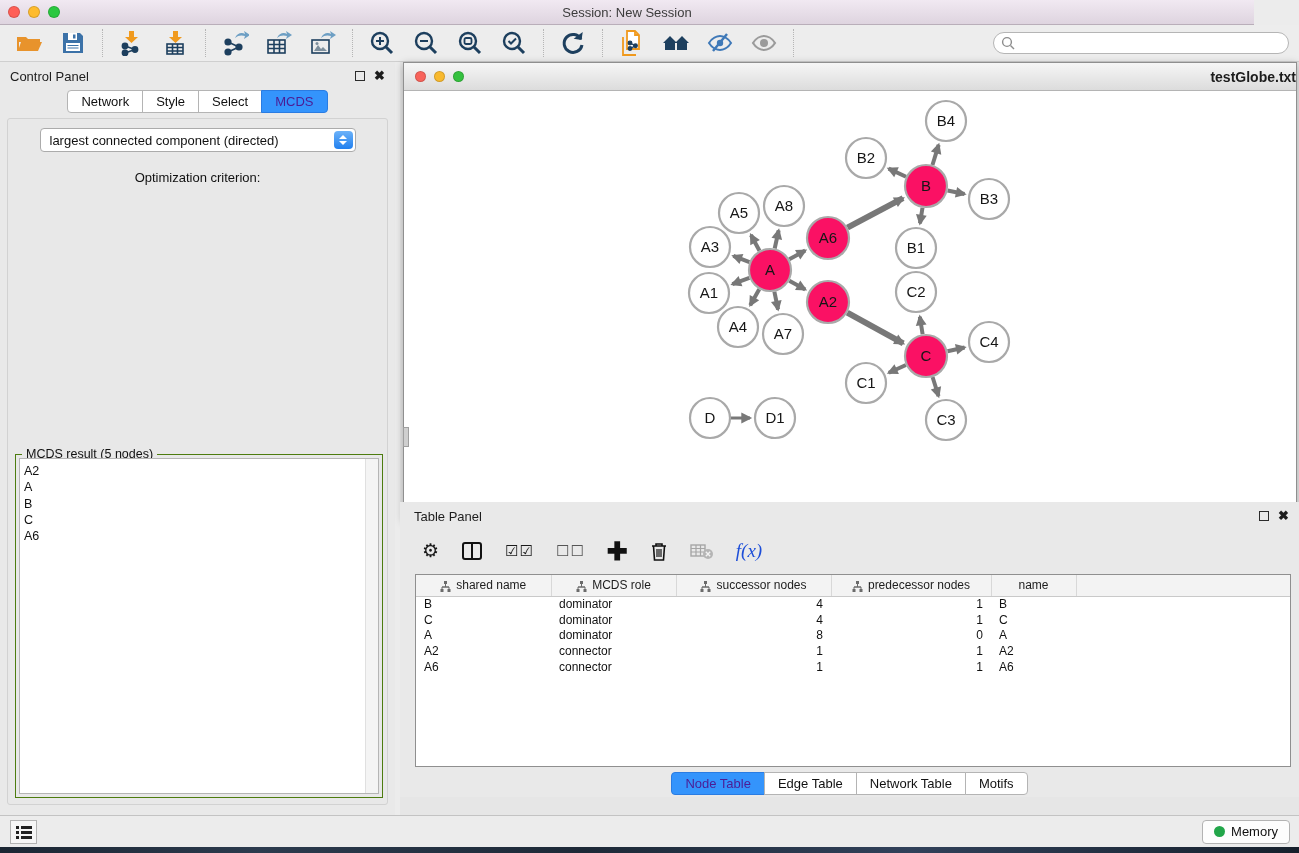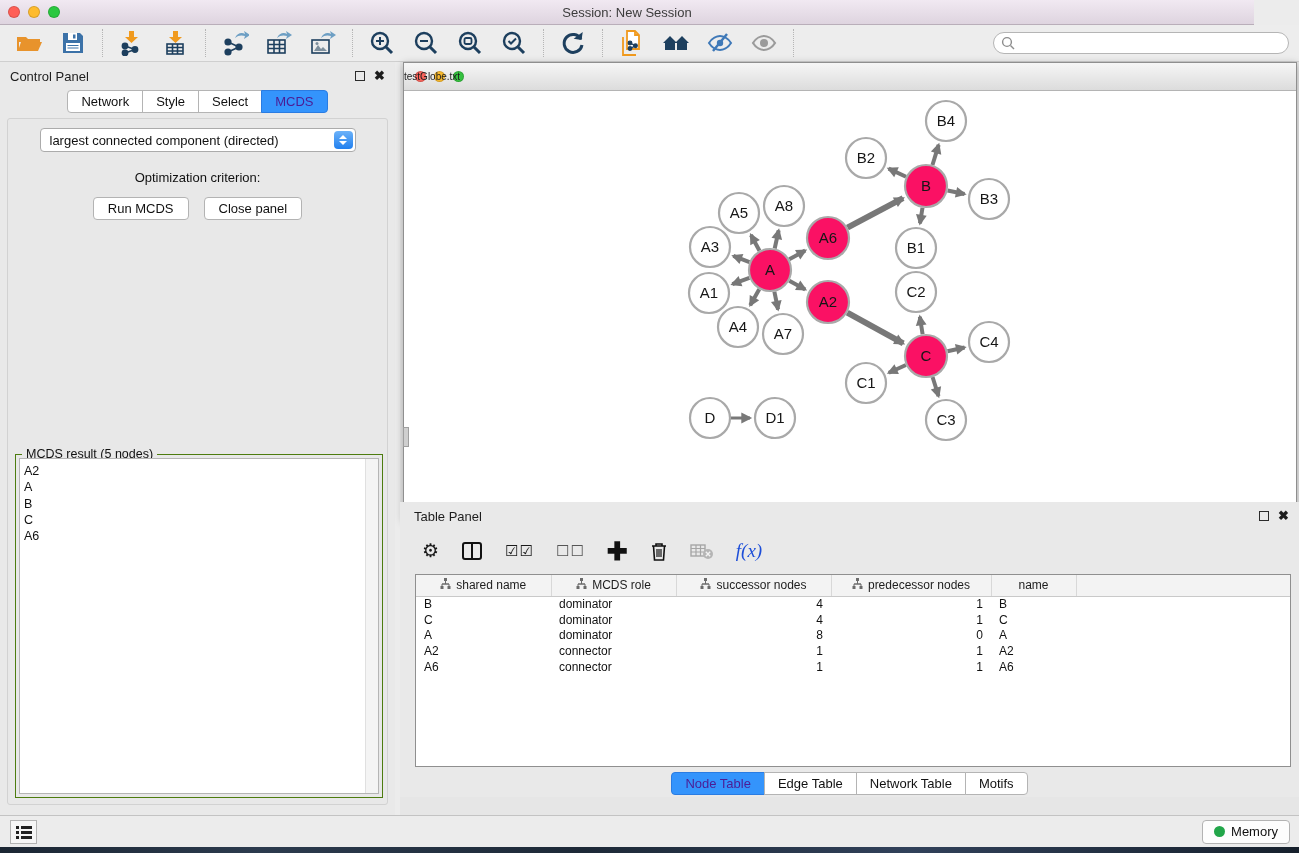--- a/index.html
+++ b/index.html
@@ -72,21 +72,21 @@
 
   
   #right-area { position:absolute; left:400px; top:62px; width:899px; height:753px; background:#e6e6e6; }
 
   #net-window { position:absolute; left:3px; top:0; width:894px; height:458px;
     background:#fff; border:1px solid #8f8f8f; box-shadow:0 2px 8px rgba(0,0,0,.28); }
   #net-titlebar { height:28px; background:linear-gradient(#f6f6f6,#dcdcdc);
     border-bottom:1px solid #b4b4b4; display:flex; align-items:center; position:relative; }
   #net-titlebar .dots { display:flex; gap:8px; padding-left:11px; }
   #net-titlebar .tl-dot { width:11px; height:11px; }
-  #net-title { position:absolute; left:0; right:0; text-align:left; font-size:10px; color:#1c1c1c; }
+  #net-title { position:absolute; left:0; right:0; text-align:right; font-size:14px; color:#1c1c1c;font-weight:bold; }
   #graph-svg { display:block; }
   #net-grip { position:absolute; right:1px; bottom:1px; width:14px; height:14px;
     background:
       linear-gradient(135deg, transparent 48%, #b5b5b5 48%, #b5b5b5 55%, transparent 55%),
       linear-gradient(135deg, transparent 68%, #b5b5b5 68%, #b5b5b5 75%, transparent 75%),
       linear-gradient(135deg, transparent 86%, #b5b5b5 86%, #b5b5b5 93%, transparent 93%); }
   #net-edge-tab { position:absolute; left:-1px; top:364px; width:6px; height:20px;
     background:#cfcfcf; border:1px solid #9f9f9f; }
 
   #table-panel { position:absolute; left:0px; top:440px; width:899px; height:295px; background:#e9e9e9; }
@@ -95,21 +95,21 @@
   .tp-glyph { font-size:19px; color:#1a1a1a; line-height:20px; }
   .tp-glyph.small { font-size:15px; letter-spacing:1px; }
   .tp-plus { font-size:25px; font-weight:bold; color:#111; line-height:20px; }
   .fx { font-family:"Liberation Serif", serif; font-style:italic; font-size:19px; color:#1d4ed8; }
 
   #node-table { position:absolute; left:15px; right:8px; top:72px; height:193px; background:#fff;
     border:1px solid #8f8f8f; overflow:hidden; }
   table { border-collapse:collapse; width:100%; table-layout:fixed; }
   thead th { background:#f3f3f3; border-right:1px solid #d8d8d8; border-bottom:1px solid #c9c9c9;
     font-size:12px; font-weight:normal; color:#1d1d1d; height:21px; text-align:center; }
-  thead th .th-inner { display:flex; align-items:flex-start; justify-content:center; gap:5px; }
+  thead th .th-inner { display:flex; align-items:flex-end; justify-content:center; gap:5px; }
   tbody td { font-size:12px; color:#111; height:15.8px; padding:0 8px; white-space:nowrap; overflow:hidden; }
   td.num { text-align:right; }
 
   #tp-tabs { position:absolute; left:0; right:0; top:270px; display:flex; justify-content:center; }
 
   
   #statusbar { position:absolute; left:0; top:815px; width:1299px; height:32px;
     background:#ececec; border-top:1px solid #c3c3c3; display:flex; align-items:center; }
   #list-btn { margin-left:10px; width:27px; height:24px; background:#f6f6f6;
     border:1px solid #b3b3b3; display:flex; align-items:center; justify-content:center; }
@@ -307,24 +307,20 @@
       </div>
     <div id="cp-content">
       <div id="criterion">
         <span>largest connected component (directed)</span>
         <span class="stepper">
           <span class="chev up"></span>
             <span class="chev down"></span>
         </span>
       </div>
       <div id="opt-label">Optimization criterion:</div>
-      <div id="cp-buttons">
-        <button class="mac-btn">Run MCDS</button>
-        <button class="mac-btn">Close panel</button>
-      </div>
       <div id="result-fieldset">
         <span id="result-legend">MCDS result (5 nodes)</span>
         <div id="result-list">
           <ul id="result-ul">
               <li>A2</li>
               <li>A</li>
               <li>B</li>
               <li>C</li>
               <li>A6</li>
             </ul>

